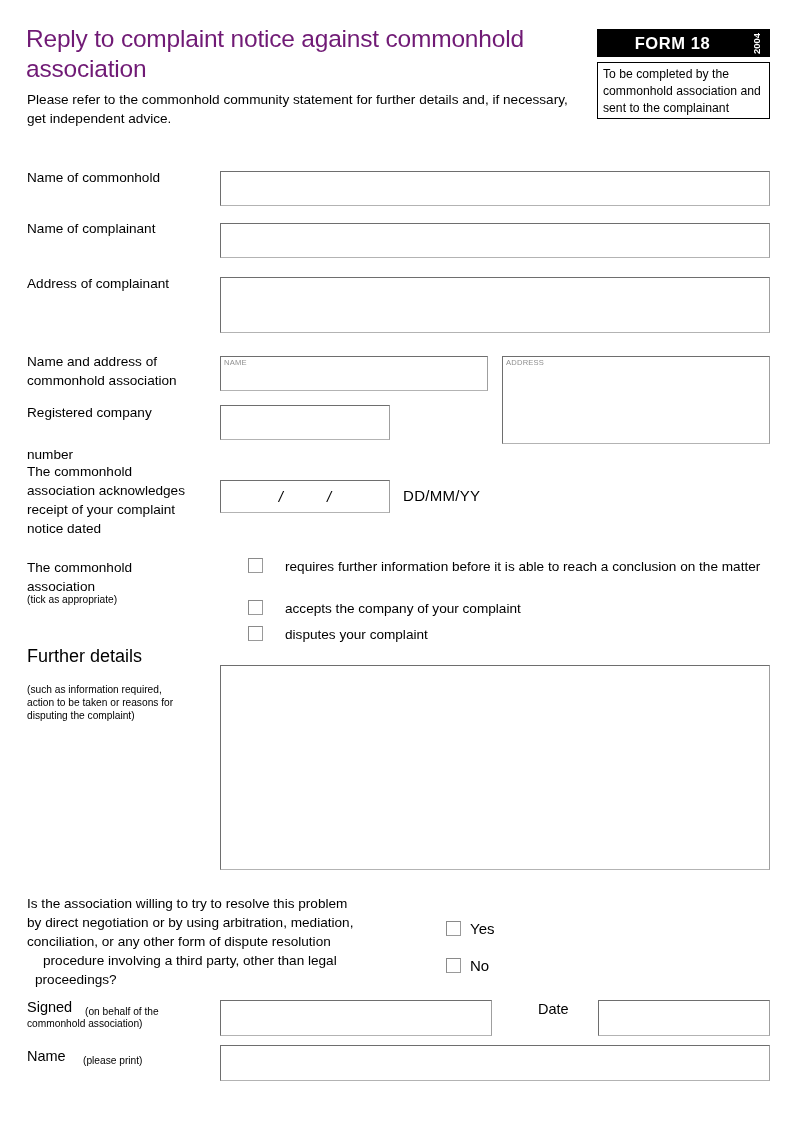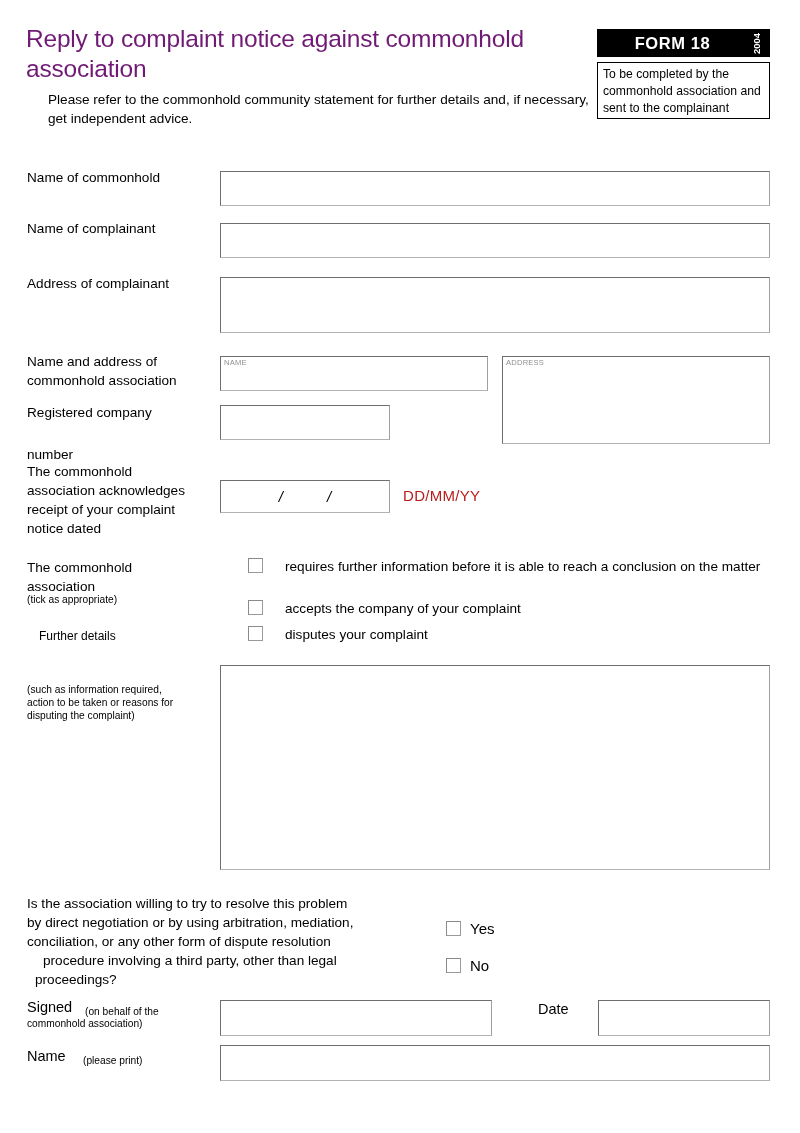--- a/index.html
+++ b/index.html
@@ -33,21 +33,20 @@
     color: #701a75;
   }
   .subtitle {
     position: absolute;
     left: 27px;
     top: 90px;
     width: 545px;
     font-size: 13.6px;
     line-height: 19px;
     color: #000;
-    margin-left: 21px;
   }
 
   
   .form-banner {
     position: absolute;
     left: 597px;
     top: 29px;
     width: 173px;
     height: 28px;
     background: #000000;
@@ -146,21 +145,21 @@
     font-style: italic;
     color: #000;
     letter-spacing: 0px;
   }
   .date-slashes .sl {
     margin: 0 22px;
   }
   .date-format {
     position: absolute;
     font-size: 15px;
-    color: #b91c1c;
+    color: #000000;
     letter-spacing: 0.3px;
   }
 
   
   .cbox {
     position: absolute;
     width: 15px;
     height: 15px;
     box-sizing: border-box;
     background: #ffffff;
@@ -248,21 +247,21 @@
 
   <div class="cbox" style="left:248px; top:558px;"></div>
   <div class="cbox-text" style="left:285px; top:557px; width:485px;">requires further information before it is able to reach a conclusion on the matter</div>
 
   <div class="cbox" style="left:248px; top:600px;"></div>
   <div class="cbox-text" style="left:285px; top:599px; width:485px;">accepts the company of your complaint</div>
 
   <div class="cbox" style="left:248px; top:626px;"></div>
   <div class="cbox-text" style="left:285px; top:625px; width:485px;">disputes your complaint</div>
 
-  <div class="lbl" style="left:27px; top:627px; width:190px; font-size:12px;margin-left:12px;">Further details</div>
+  <div class="lbl" style="left:27px; top:647px; width:190px; font-size:18px;">Further details</div>
   <div class="lbl lbl-small" style="left:27px; top:683px; width:190px;">(such as information required,</div>
   <div class="lbl lbl-small" style="left:27px; top:696px; width:190px;">action to be taken or reasons for</div>
   <div class="lbl lbl-small" style="left:27px; top:709px; width:190px;">disputing the complaint)</div>
 
   <div class="box" style="left:220px; top:665px; width:550px; height:205px;"></div>
 
   <div class="lbl" style="left:27px; top:894px; width:400px;">Is the association willing to try to resolve this problem</div>
   <div class="lbl" style="left:27px; top:913px; width:400px;">by direct negotiation or by using arbitration, mediation,</div>
   <div class="lbl" style="left:27px; top:932px; width:400px;">conciliation, or any other form of dispute resolution</div>
   <div class="lbl" style="left:27px; top:951px; width:400px;margin-left:16px;">procedure involving a third party, other than legal</div>

